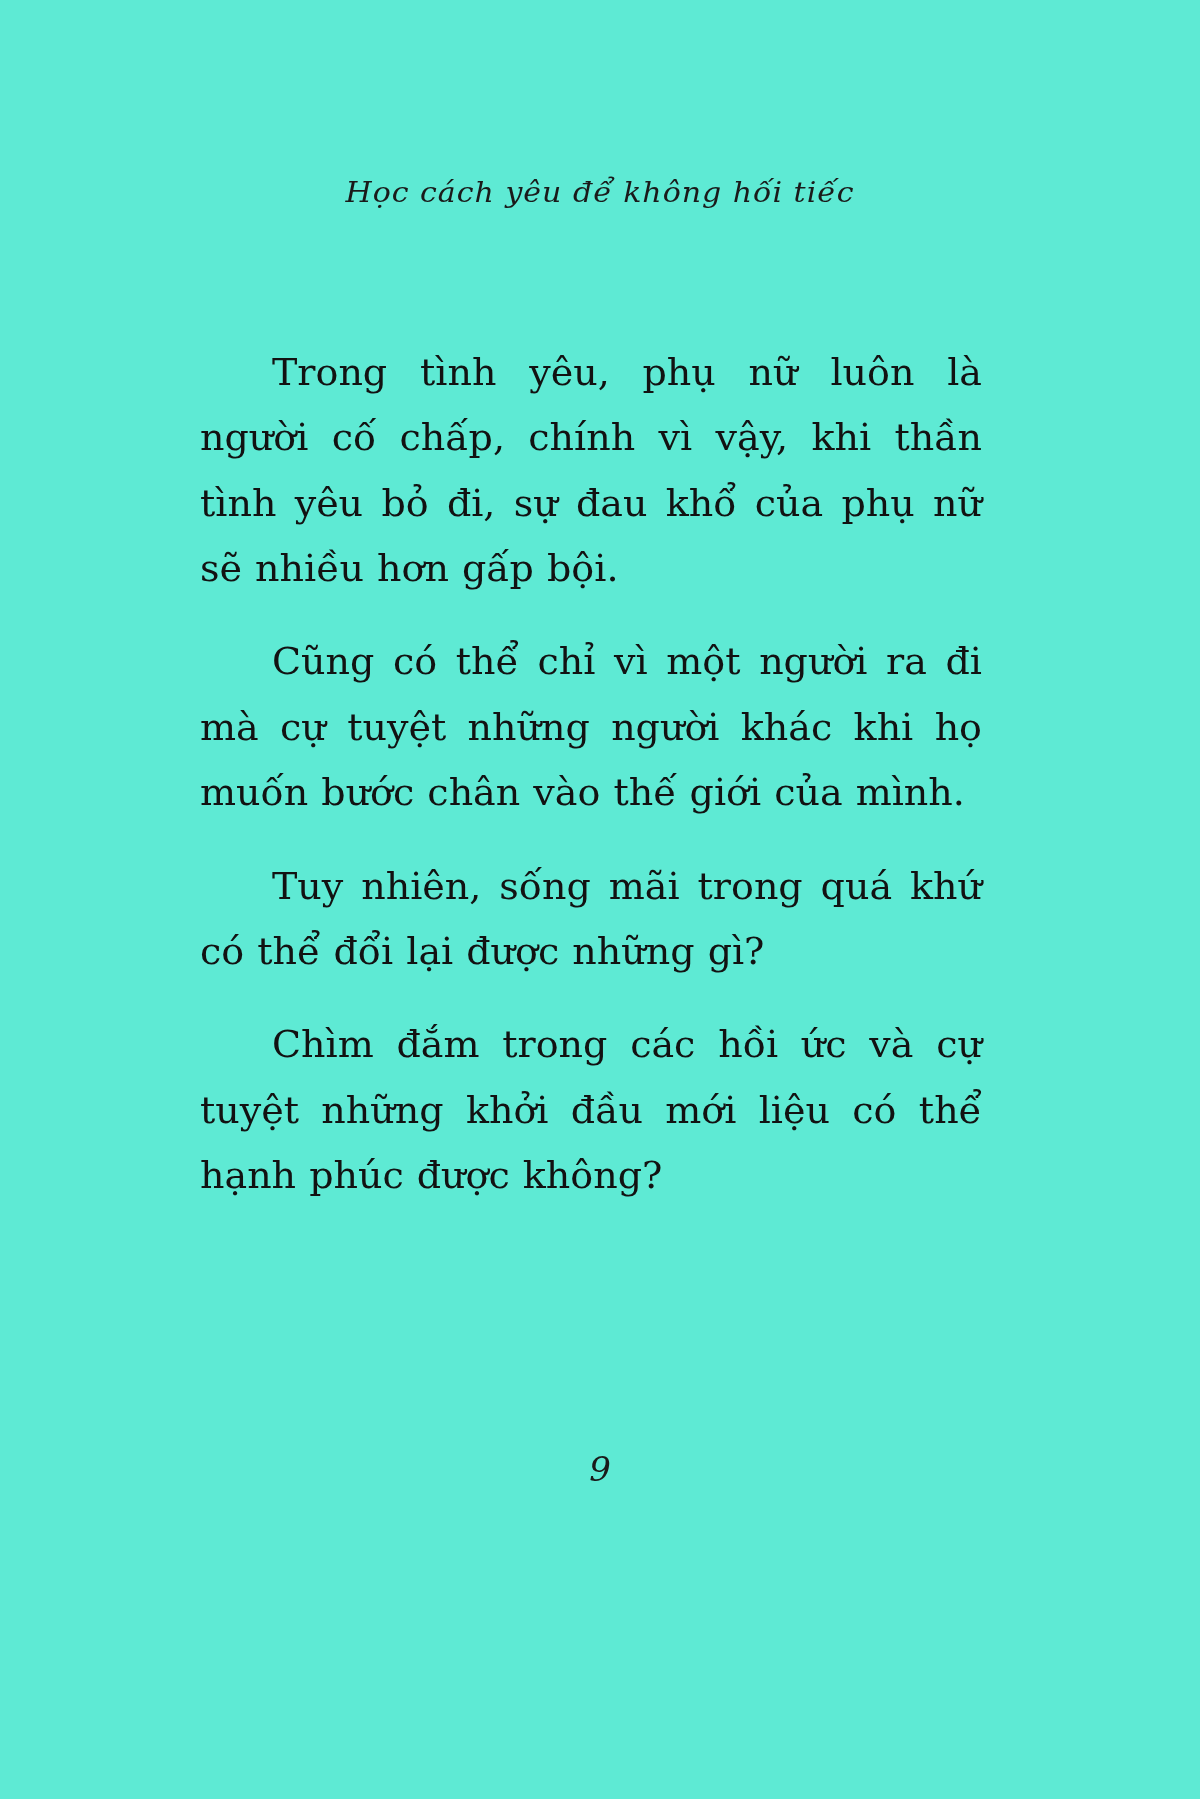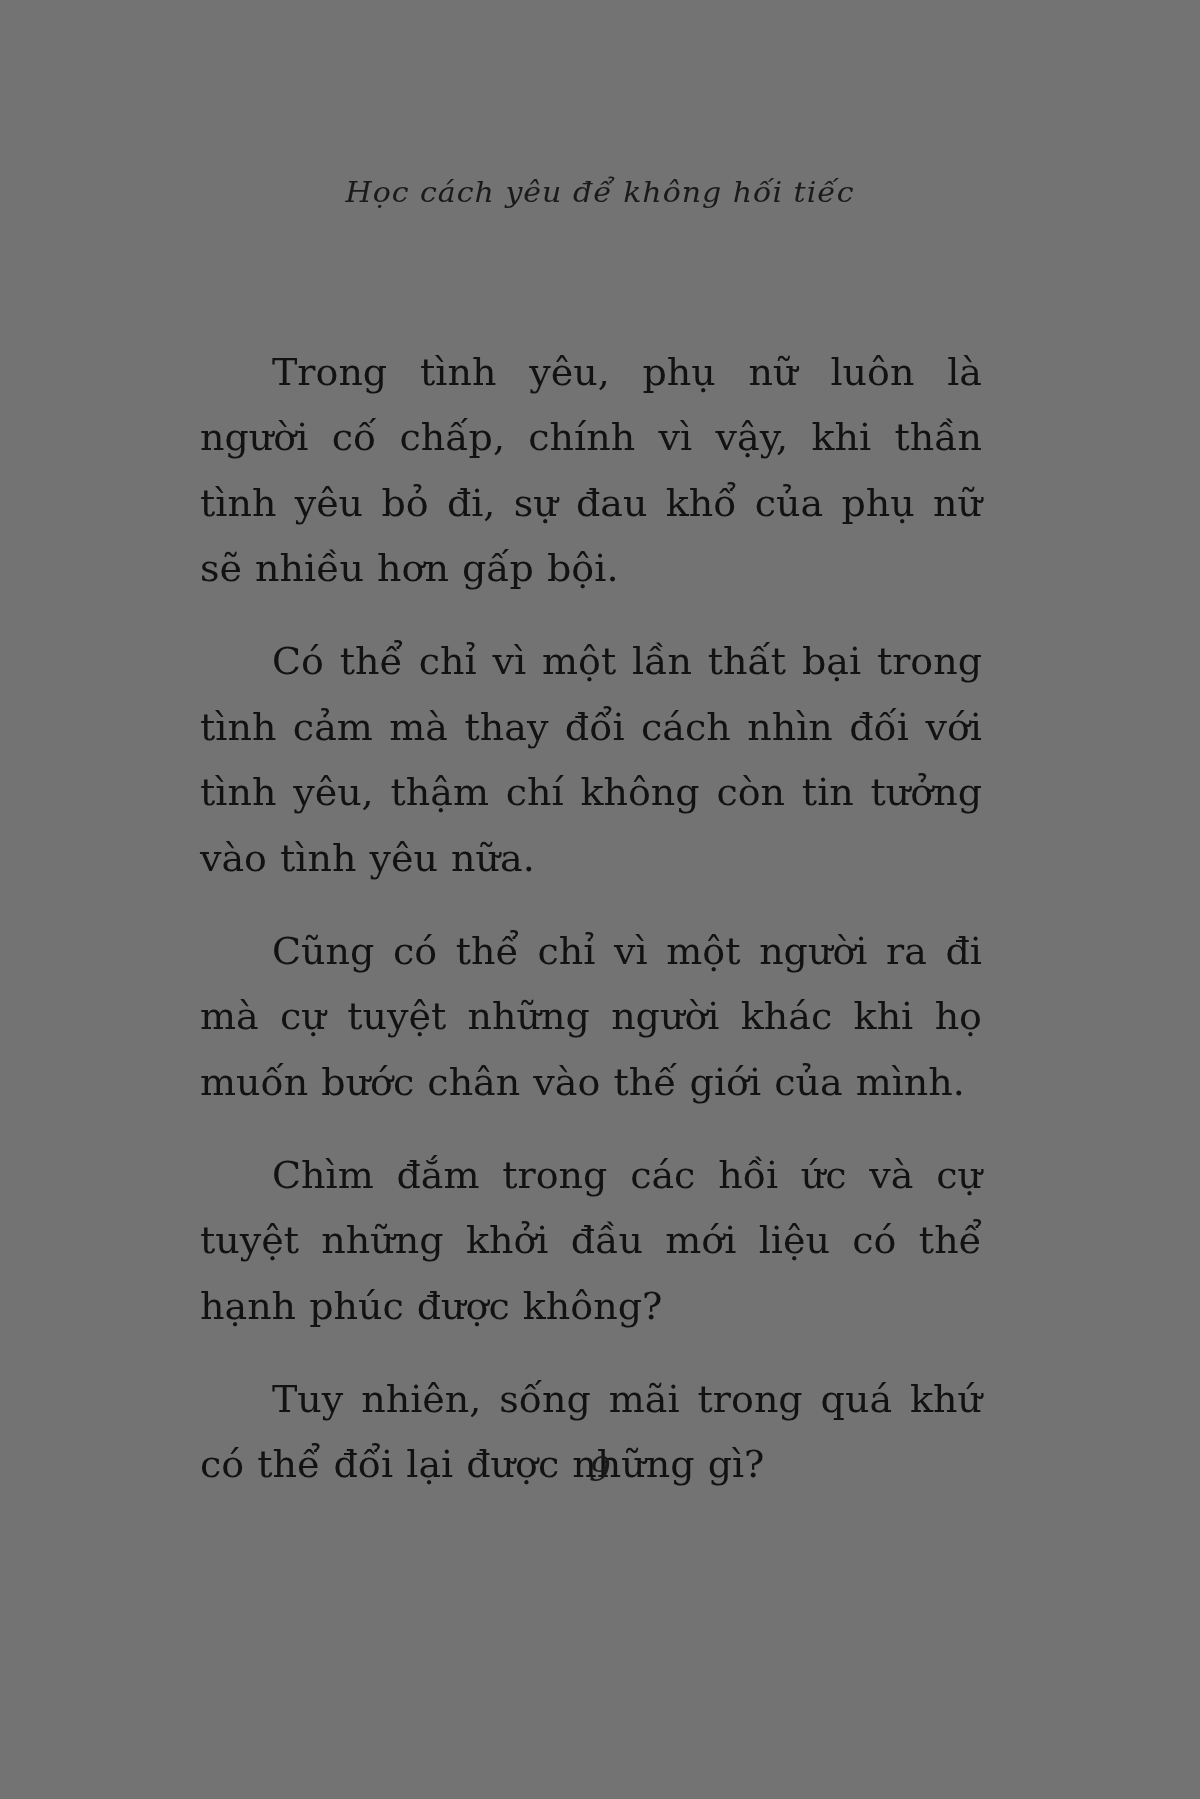--- a/index.html
+++ b/index.html
@@ -4,21 +4,21 @@
 <style>
   html, body {
     margin: 0;
     padding: 0;
     background: #ffffff;
   }
   .page {
     position: relative;
     width: 1200px;
     height: 1799px;
-    background: #737373;
+    background: #5eead4;
     box-sizing: border-box;
     overflow: hidden;
   }
   .running-head {
     position: absolute;
     top: 175px;
     left: 0;
     right: 0;
     text-align: center;
     font-family: "DejaVu Serif", serif;
@@ -61,21 +61,20 @@
 </style>
 </head>
 <body>
 
 <div class="page">
 
   <div class="running-head">Học cách yêu để không hối tiếc</div>
 
   <div class="body-text">
     <p class="para">Trong tình yêu, phụ nữ luôn là người cố chấp, chính vì vậy, khi thần tình yêu bỏ đi, sự đau khổ của phụ nữ sẽ nhiều hơn gấp bội.</p>
-    <p class="para">Có thể chỉ vì một lần thất bại trong tình cảm mà thay đổi cách nhìn đối với tình yêu, thậm chí không còn tin tưởng vào tình yêu nữa.</p>
     <p class="para">Cũng có thể chỉ vì một người ra đi mà cự tuyệt những người khác khi họ muốn bước chân vào thế giới của mình.</p>
+    <p class="para">Tuy nhiên, sống mãi trong quá khứ có thể đổi lại được những gì?</p>
     <p class="para">Chìm đắm trong các hồi ức và cự tuyệt những khởi đầu mới liệu có thể hạnh phúc được không?</p>
-    <p class="para">Tuy nhiên, sống mãi trong quá khứ có thể đổi lại được những gì?</p>
   </div>
 
   <div class="folio">9</div>
 
 </div>
 
 </body></html>

